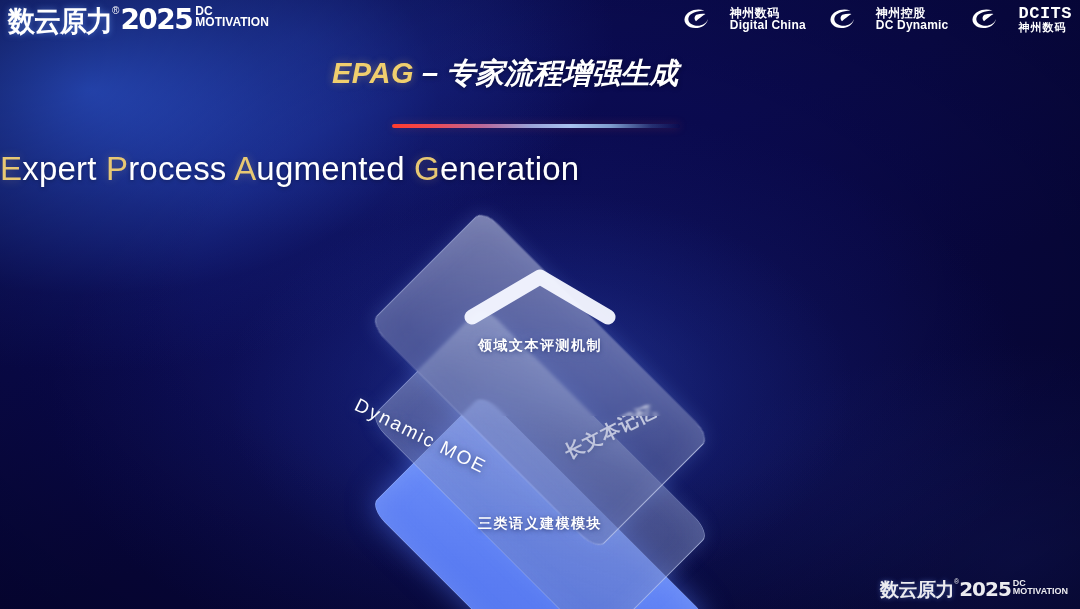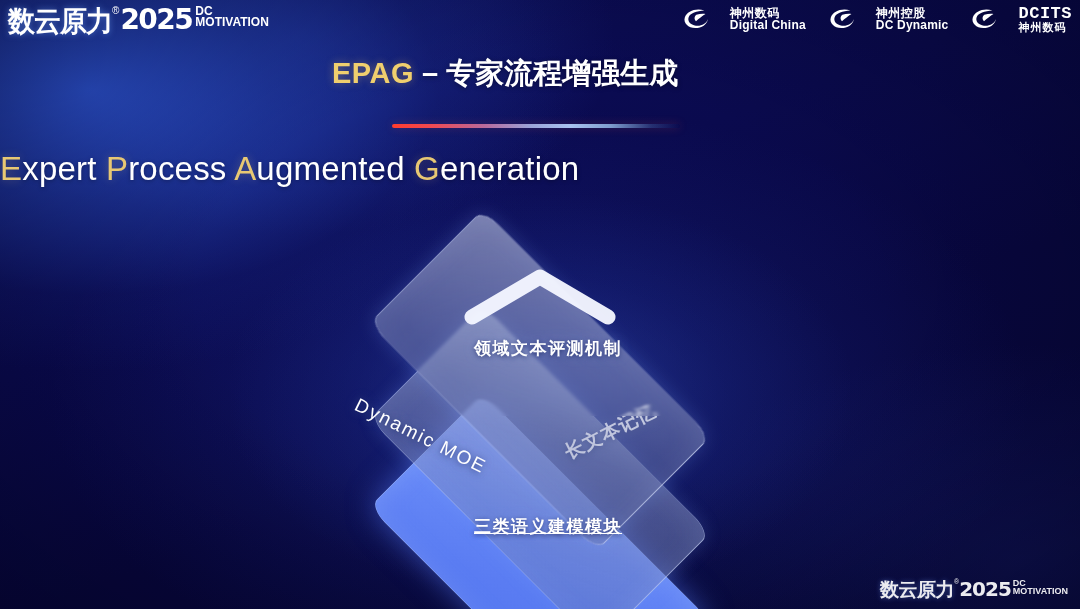--- a/index.html
+++ b/index.html
@@ -115,20 +115,21 @@
   .p-cn-sub { font-size: 11px; font-weight: bold; color: #ffffff; letter-spacing: 1px; }
 
   
   .headline {
     position: absolute;
     left: 332px; top: 54px;
     font-size: 29px;
     font-weight: bold;
     white-space: nowrap;
     z-index: 5;
+    font-style: italic;
   }
   .headline .gold {
     color: #f0cf6e;
     letter-spacing: 0.5px;
     text-shadow: 0 0 8px rgba(240,200,100,0.35);
   }
   .headline .wht {
     color: #ffffff;
     text-shadow: 0 1px 5px rgba(0,0,0,0.4);
   }
@@ -214,32 +215,32 @@
   
   .layer-bot { top: 178px; }
   .layer-bot .face {
     background: linear-gradient(140deg, #7e9bff 0%, #6a8cf8 30%, #5a7cf2 62%, #4f72ee 100%);
     border: 1.2px solid rgba(170,195,255,0.55);
     box-shadow: 0 0 40px rgba(82,116,240,0.55), inset 0 0 36px rgba(190,210,255,0.18);
   }
 
   .layer-caption {
     position: absolute;
-    left: 8px; width: 100%;
+    left: 0; width: 100%;
     text-align: center;
-    font-size: 17px;
+    font-size: 14px;
     font-weight: bold;
     color: #ffffff;
     letter-spacing: 1.5px;
     text-shadow: 0 1px 5px rgba(20,30,90,0.75), 0 0 12px rgba(160,190,255,0.35);
     pointer-events: none;
     white-space: nowrap;
   }
   .cap-top { top: 112px; }
-  .cap-bot { top: 290px; text-decoration: underline; }
+  .cap-bot { top: 290px; }
 
   .chevron-icon {
     position: absolute;
     left: 50%; top: 42px;
     margin-left: -78px;
     width: 156px; height: 60px;
     pointer-events: none;
   }
 
   .side-label {

